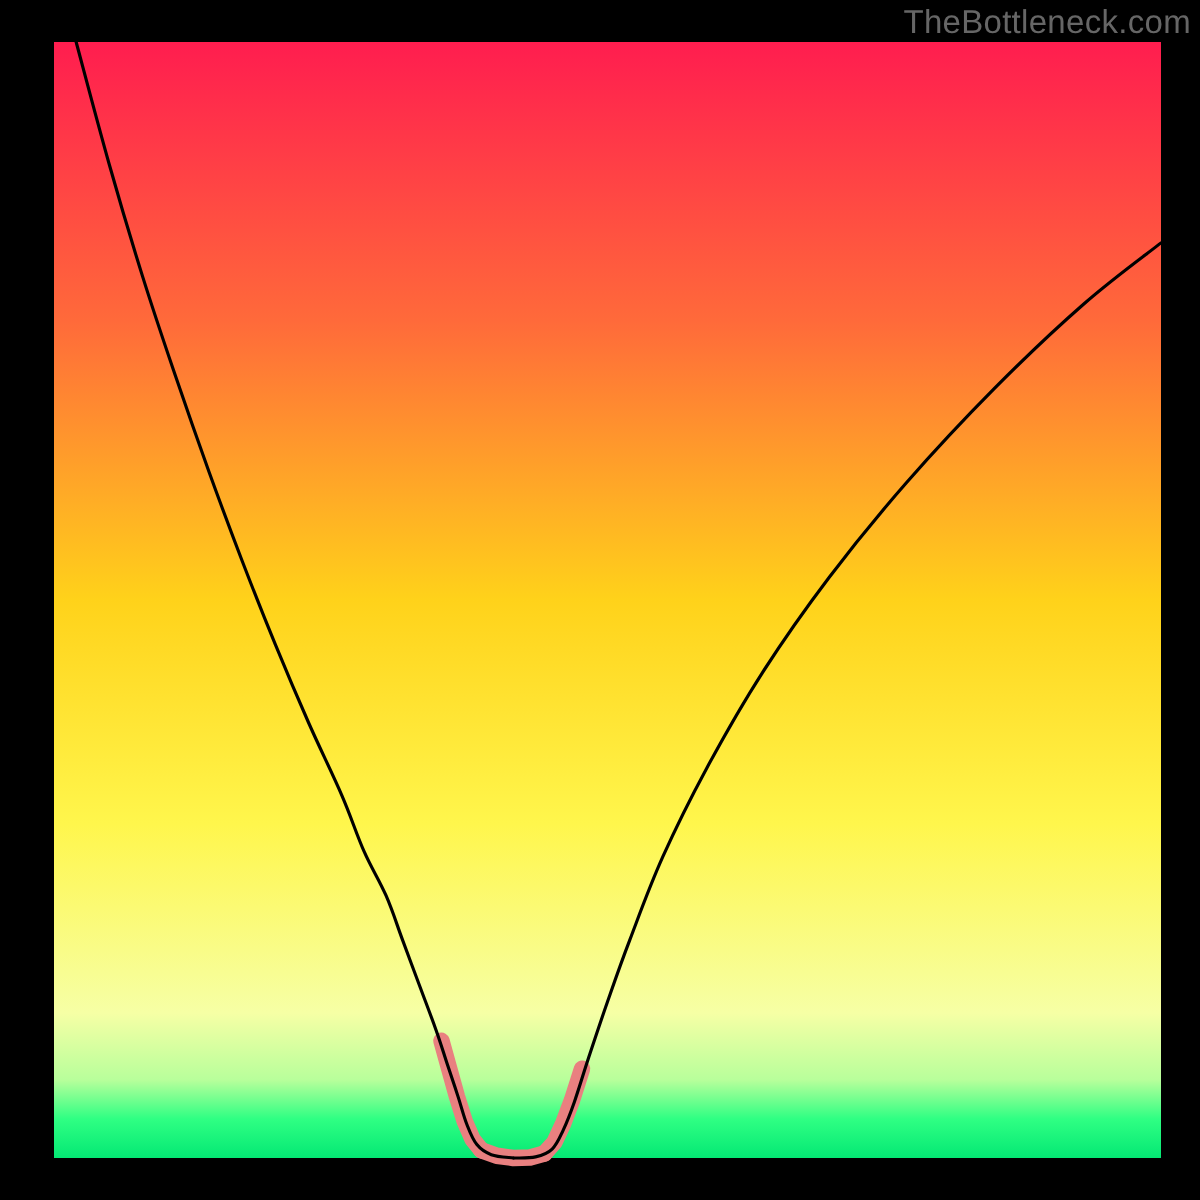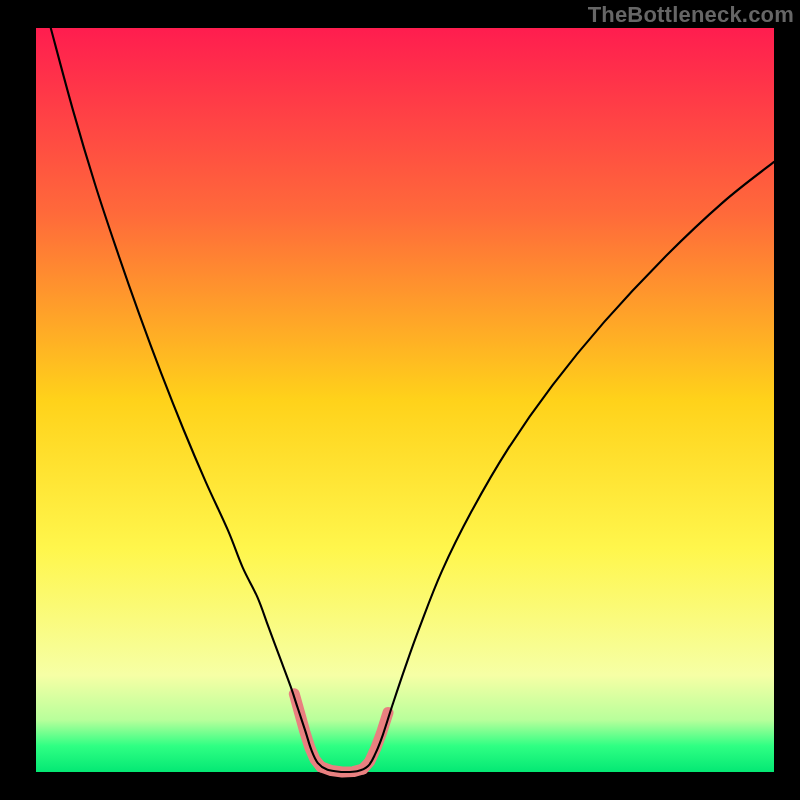--- a/index.html
+++ b/index.html
@@ -19,21 +19,21 @@
     height: 800px;
     background: #000;
   }
   .watermark {
     position: absolute;
     top: 2px;
     right: 6px;
     color: #666;
     font-size: 22px;
     letter-spacing: 0.2px;
-    font-weight: 700;
+    font-weight: 400;
     user-select: none;
   }
   svg {
     position: absolute;
     left: 0;
     top: 0;
   }
 </style>
 </head>
 <body>

